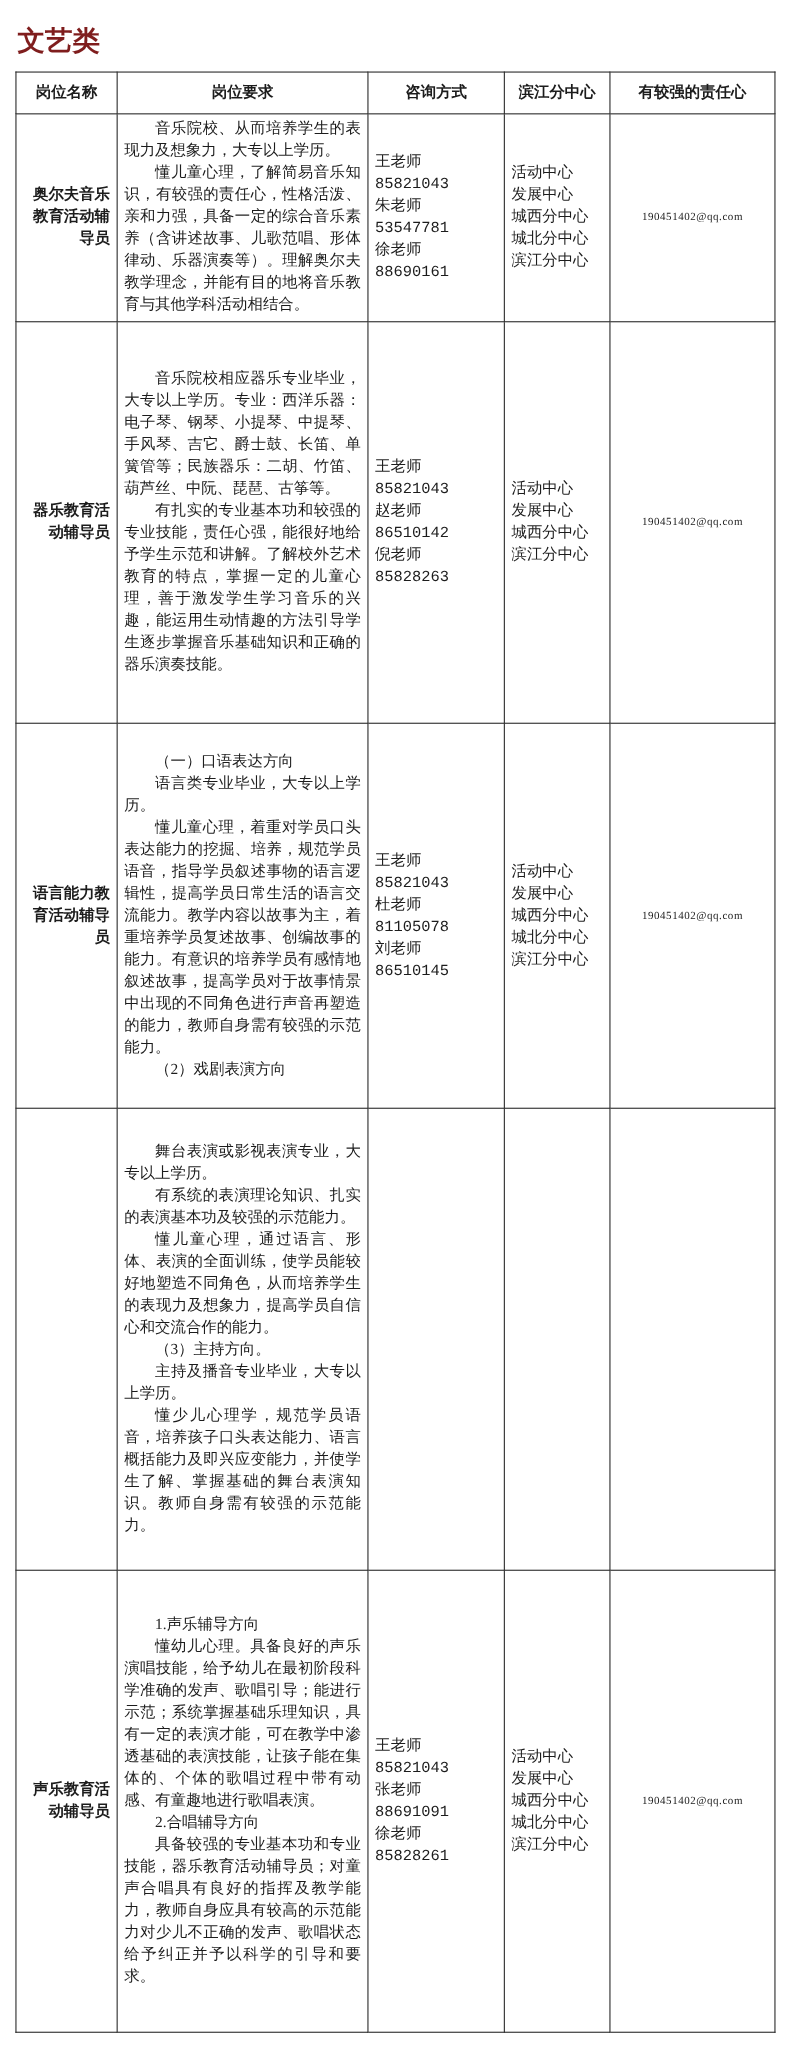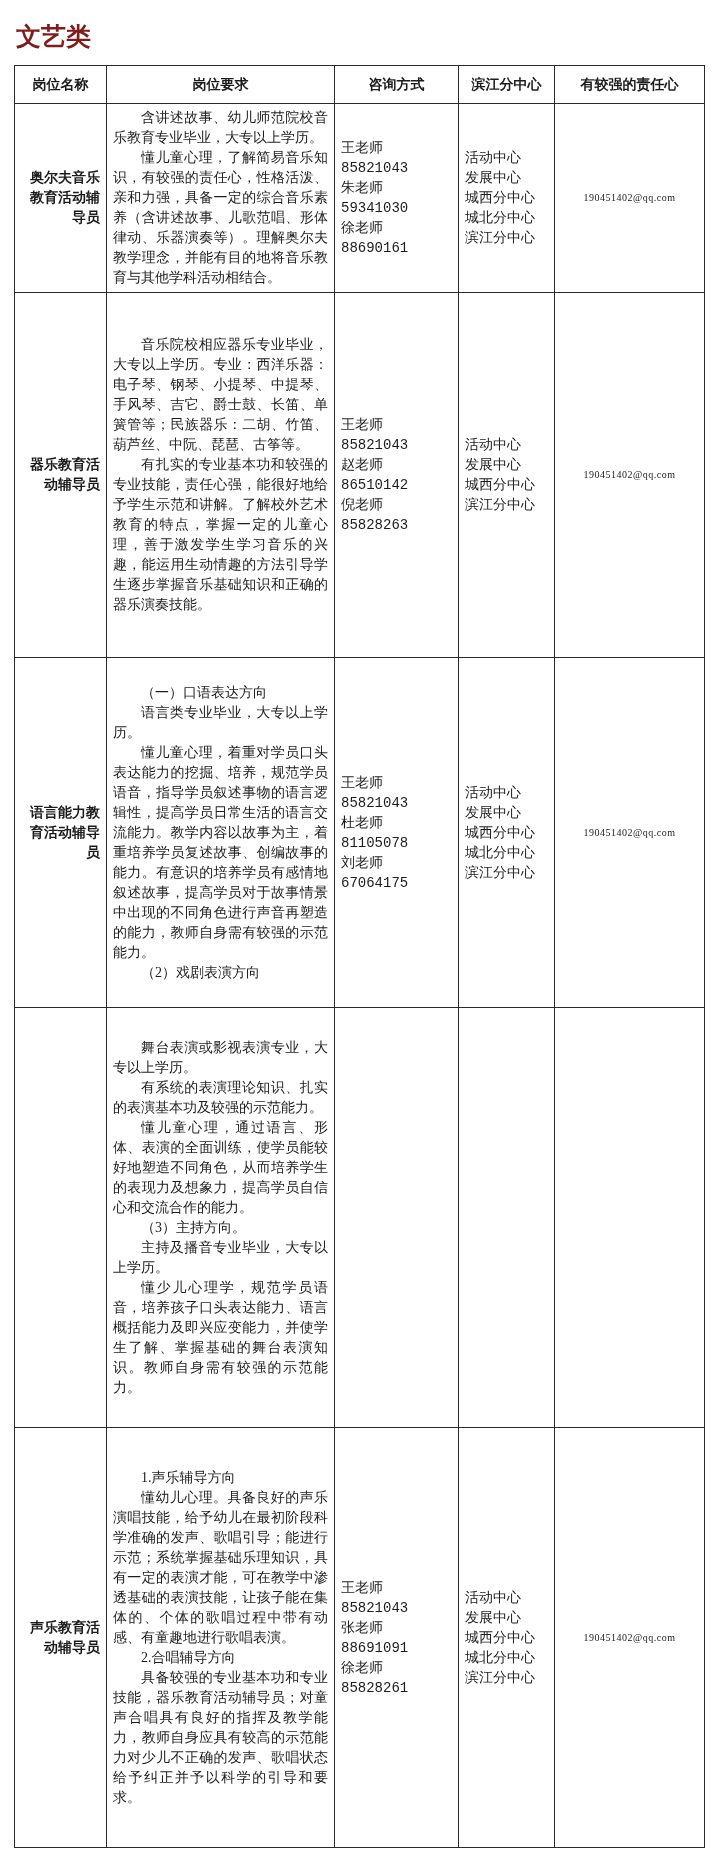--- a/index.html
+++ b/index.html
@@ -87,26 +87,26 @@
       <th class="hcell">岗位名称</th>
       <th class="hcell">岗位要求</th>
       <th class="hcell">咨询方式</th>
       <th class="hcell">滨江分中心</th>
       <th class="hcell">有较强的责任心</th>
     </tr>
 
     <tr class="row-0">
       <td class="c-name">奥尔夫音乐教育活动辅导员</td>
       <td class="c-req">
-            <p>含讲述故事、幼儿师范院校音乐教育专业毕业，大专以上学历。</p>
+            <p>音乐院校、从而培养学生的表现力及想象力，大专以上学历。</p>
             <p>懂儿童心理，了解简易音乐知识，有较强的责任心，性格活泼、亲和力强，具备一定的综合音乐素养（含讲述故事、儿歌范唱、形体律动、乐器演奏等）。理解奥尔夫教学理念，并能有目的地将音乐教育与其他学科活动相结合。</p>
           </td>
       <td class="c-contact">
             <div>王老师 85821043</div>
-            <div>朱老师 59341030</div>
+            <div>朱老师 53547781</div>
             <div>徐老师 88690161</div>
           </td>
       <td class="c-area">
             <div>活动中心</div>
             <div>发展中心</div>
             <div>城西分中心</div>
             <div>城北分中心</div>
             <div>滨江分中心</div>
           </td>
       <td class="c-email"><span>190451402@qq.com</span></td>
@@ -136,21 +136,21 @@
       <td class="c-name">语言能力教育活动辅导员</td>
       <td class="c-req">
             <p>（一）口语表达方向</p>
             <p>语言类专业毕业，大专以上学历。</p>
             <p>懂儿童心理，着重对学员口头表达能力的挖掘、培养，规范学员语音，指导学员叙述事物的语言逻辑性，提高学员日常生活的语言交流能力。教学内容以故事为主，着重培养学员复述故事、创编故事的能力。有意识的培养学员有感情地叙述故事，提高学员对于故事情景中出现的不同角色进行声音再塑造的能力，教师自身需有较强的示范能力。</p>
             <p>（2）戏剧表演方向</p>
           </td>
       <td class="c-contact">
             <div>王老师 85821043</div>
             <div>杜老师 81105078</div>
-            <div>刘老师 67064175</div>
+            <div>刘老师 86510145</div>
           </td>
       <td class="c-area">
             <div>活动中心</div>
             <div>发展中心</div>
             <div>城西分中心</div>
             <div>城北分中心</div>
             <div>滨江分中心</div>
           </td>
       <td class="c-email"><span>190451402@qq.com</span></td>
     </tr>

